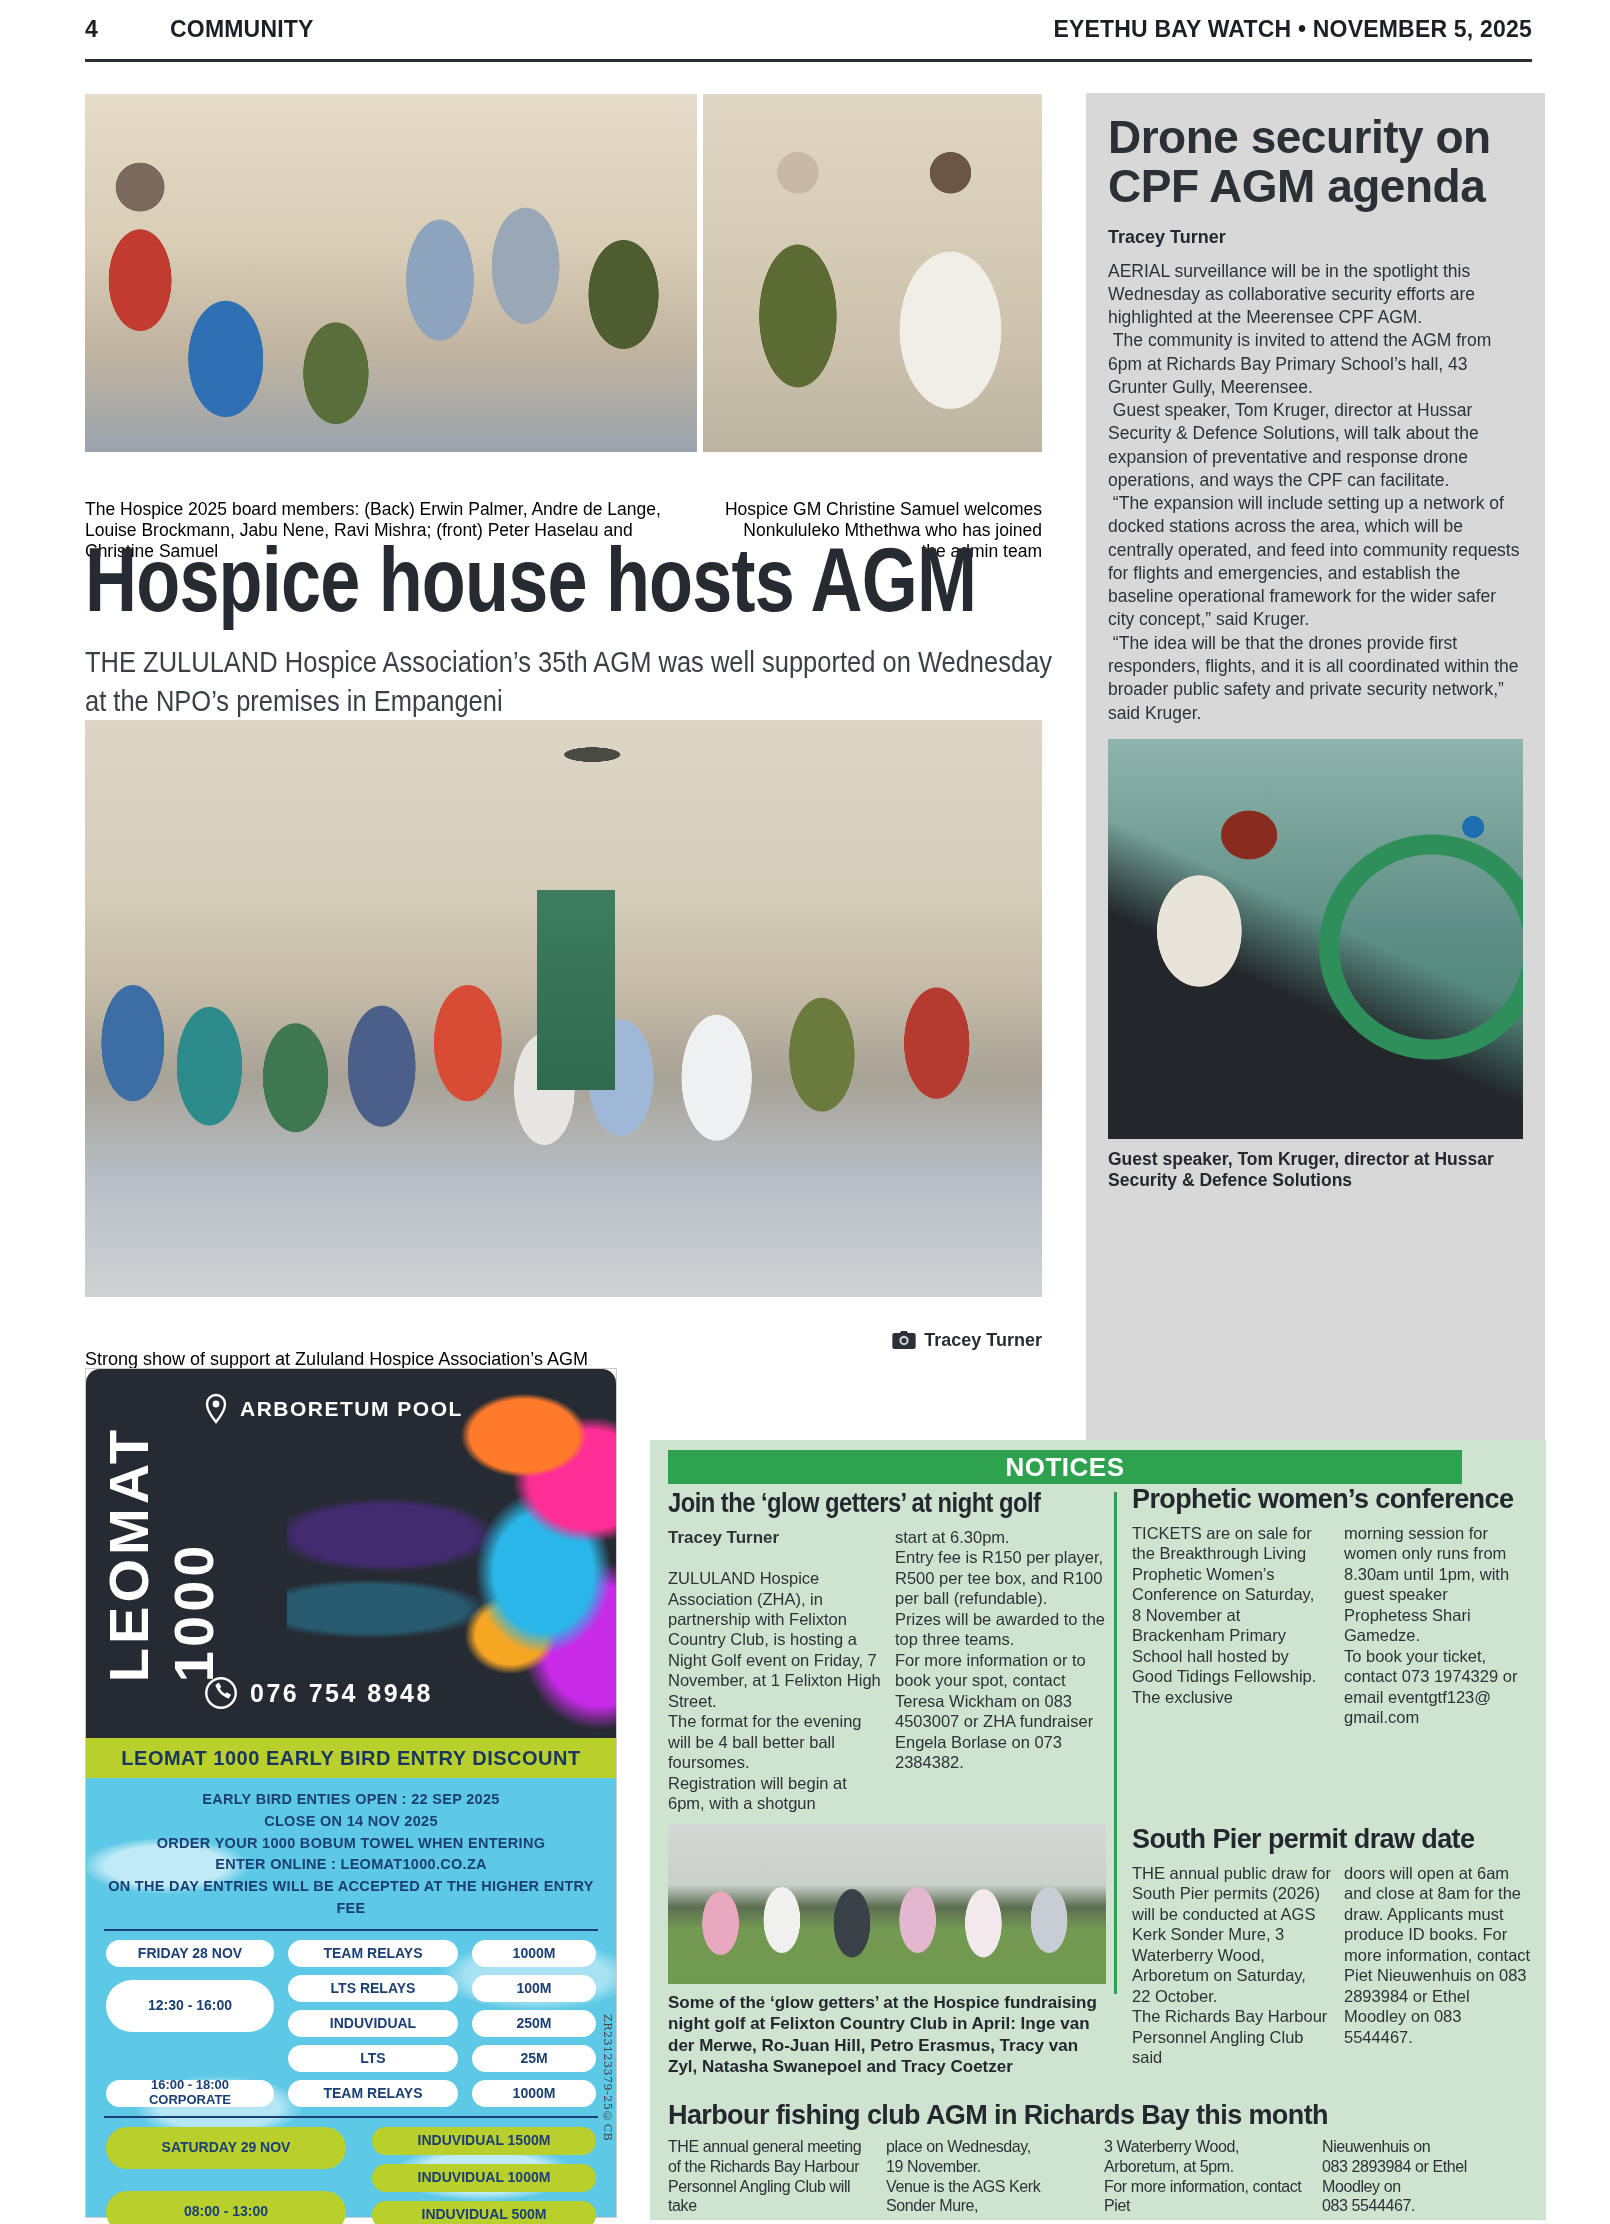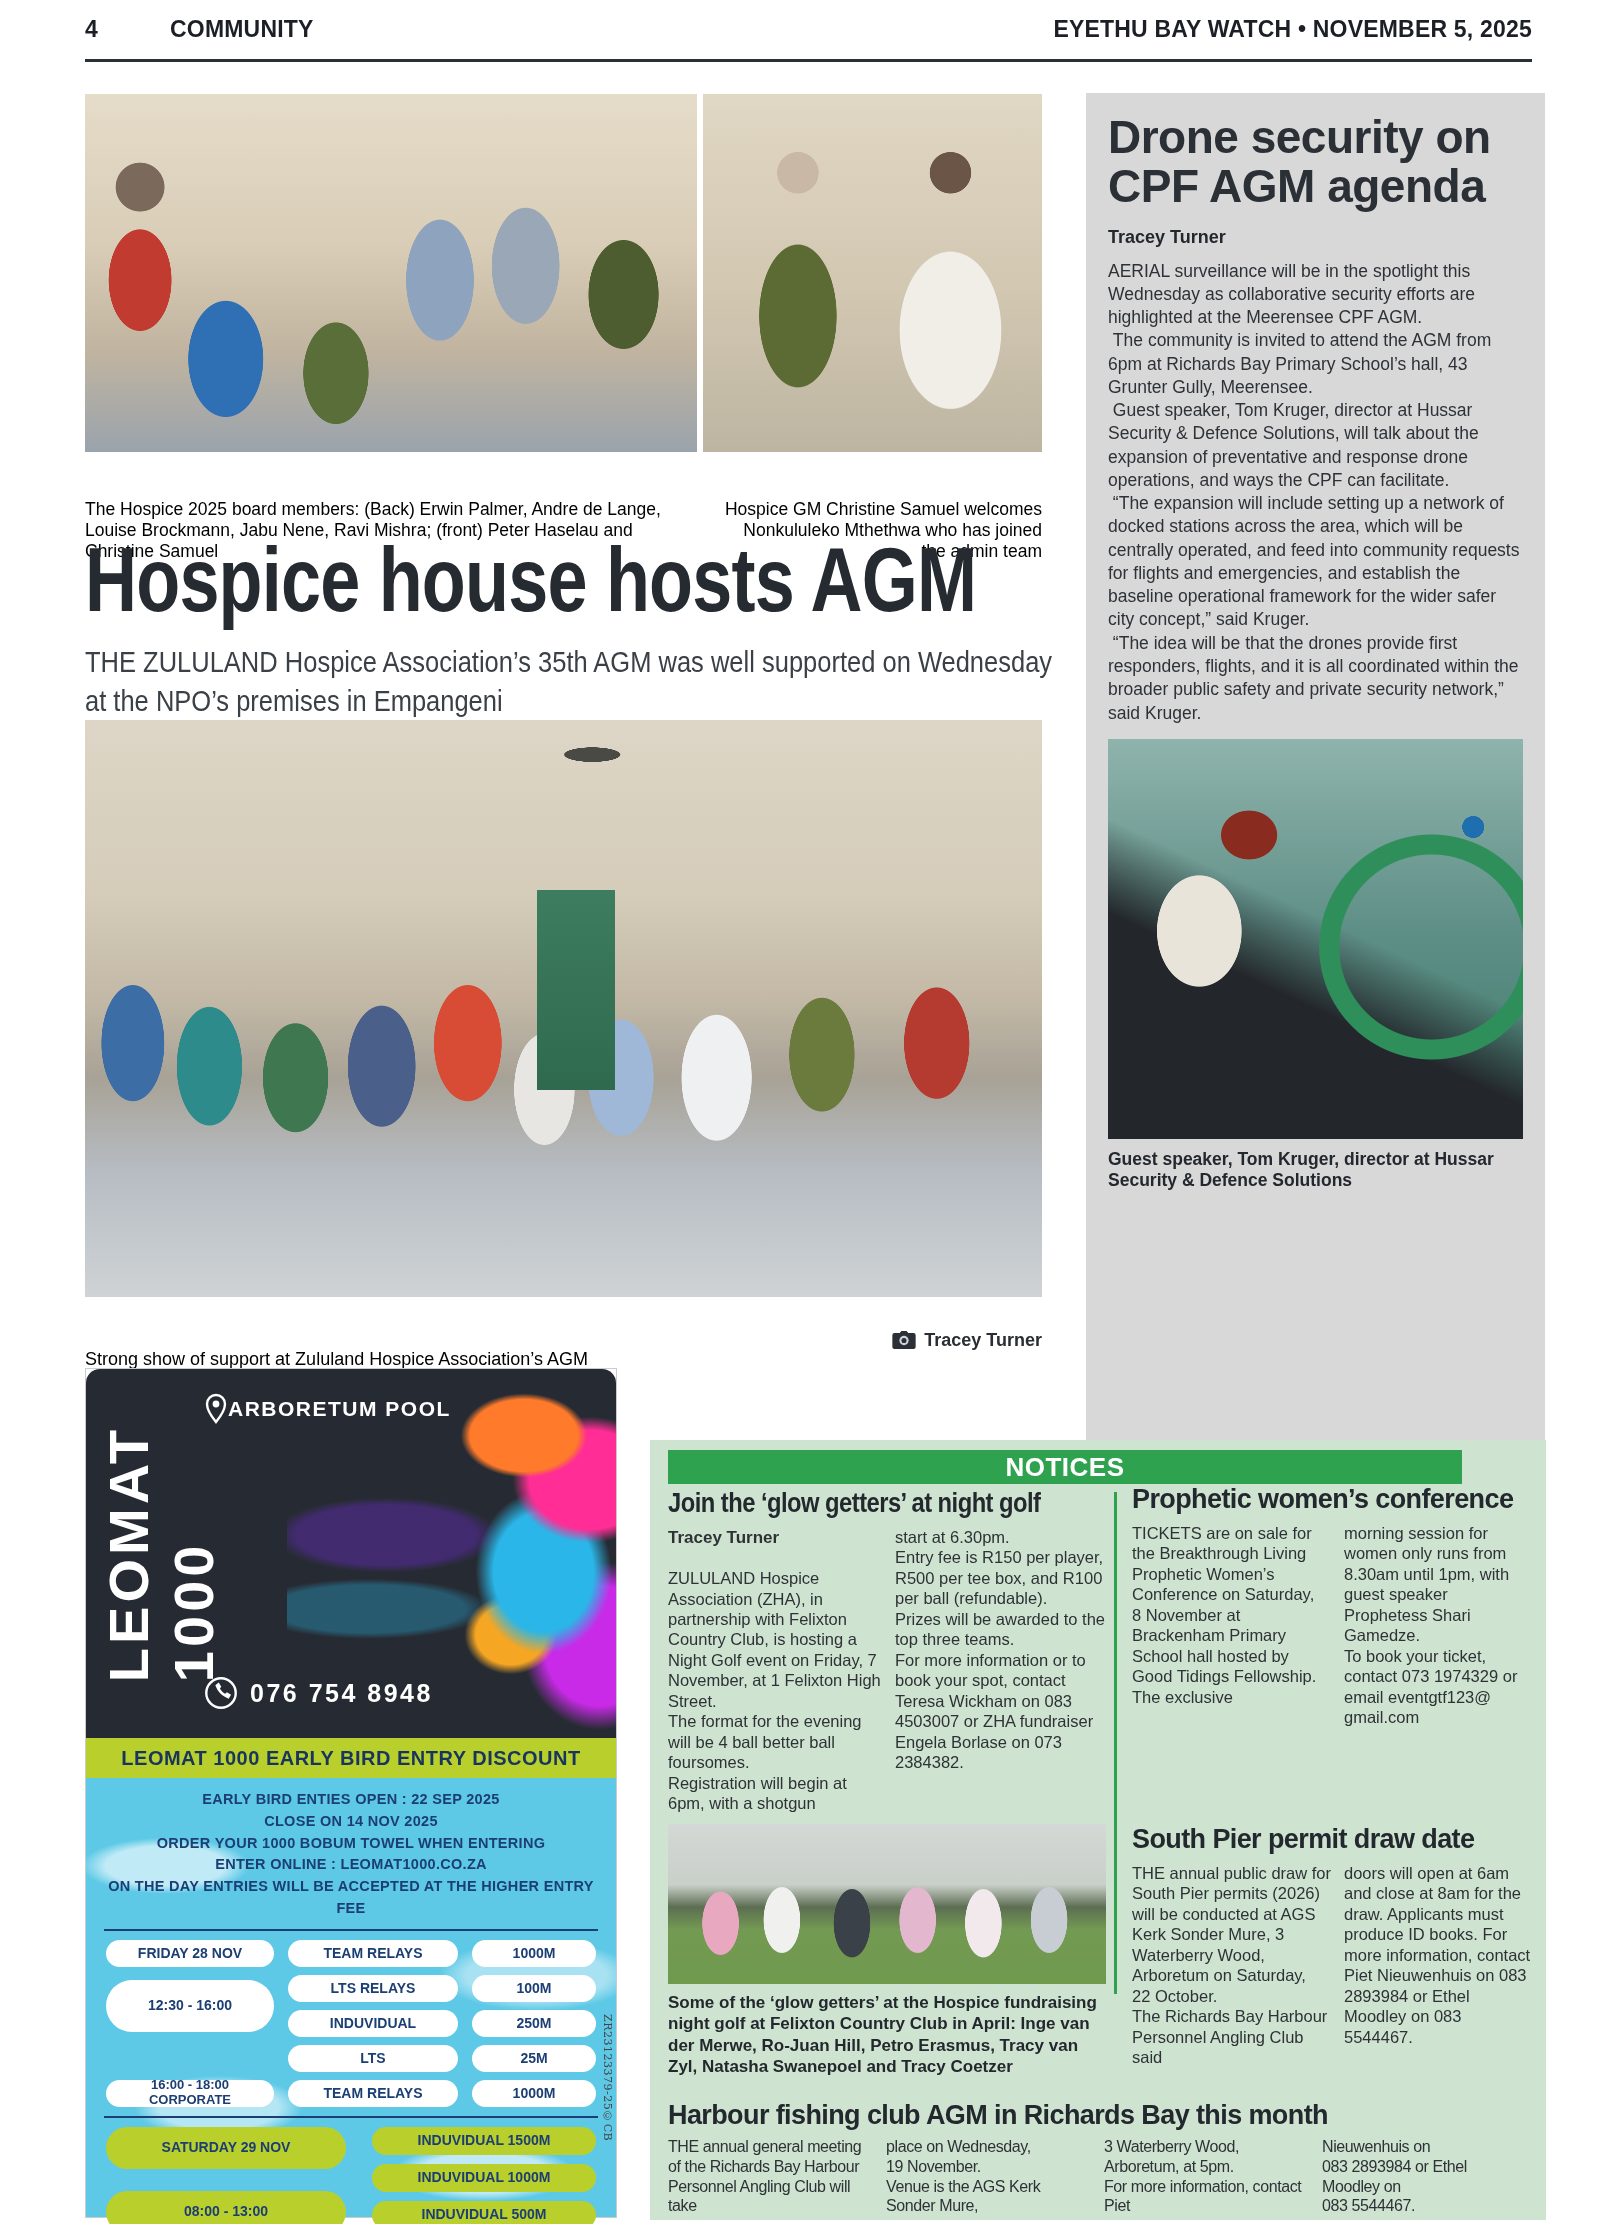--- a/index.html
+++ b/index.html
@@ -86,21 +86,21 @@
     background:
       radial-gradient(ellipse 90px 60px at 72% 18%, #ff7a2a 0 60%, transparent 70%),
       radial-gradient(ellipse 110px 90px at 92% 30%, #ff2d95 0 55%, transparent 70%),
       radial-gradient(ellipse 100px 120px at 78% 55%, #2ab6e8 0 50%, transparent 68%),
       radial-gradient(ellipse 70px 60px at 68% 72%, #f5a623 0 50%, transparent 66%),
       radial-gradient(ellipse 110px 120px at 95% 75%, #c92ae8 0 50%, transparent 70%),
       radial-gradient(ellipse 150px 50px at 30% 45%, #7a2ae855 0 60%, transparent 75%),
       radial-gradient(ellipse 160px 40px at 25% 65%, #2ab6e855 0 60%, transparent 75%); }
   .ad-brand { position:absolute; left:10px; top:50%; transform:translateY(-50%) rotate(180deg);
     writing-mode:vertical-rl; color:#fff; font-weight:bold; font-size:56px; letter-spacing:4px; }
-  .ad-loc { position:absolute; left:118px; top:24px; display:flex; align-items:center; gap:0;
+  .ad-loc { position:absolute; left:118px; top:24px; display:flex; align-items:center; gap:12px;
     color:#fff; font-weight:bold; font-size:21px; letter-spacing:1.5px; }
   .ad-phone { position:absolute; left:118px; bottom:28px; display:flex; align-items:center; gap:12px;
     color:#fff; font-weight:bold; font-size:25px; letter-spacing:2.5px; }
   .ad-lime-bar { height:40px; background:var(--c-lime,#b9cf2c); display:flex; align-items:center; justify-content:center;
     color:#17355e; font-weight:bold; font-size:20px; letter-spacing:.5px; }
   .ad-pool { position:relative; height:439px; padding:11px 14px 0;
     background:
       radial-gradient(ellipse 120px 40px at 15% 20%, #bfeaf6 0 50%, transparent 70%),
       radial-gradient(ellipse 140px 50px at 85% 45%, #a8e2f2 0 50%, transparent 70%),
       radial-gradient(ellipse 120px 45px at 25% 75%, #b4e6f4 0 50%, transparent 70%),

